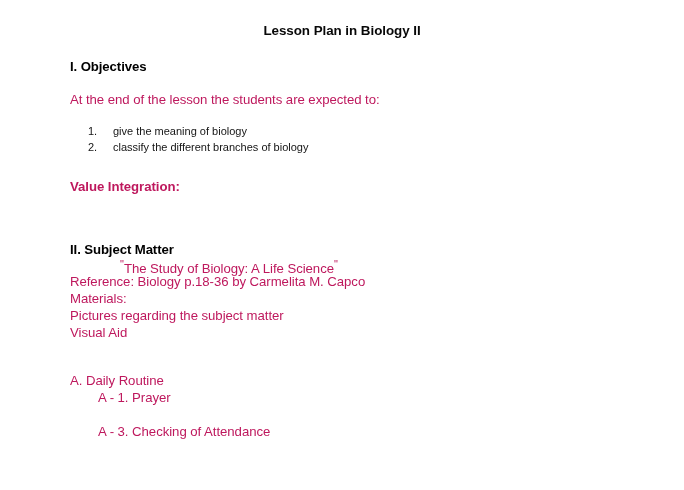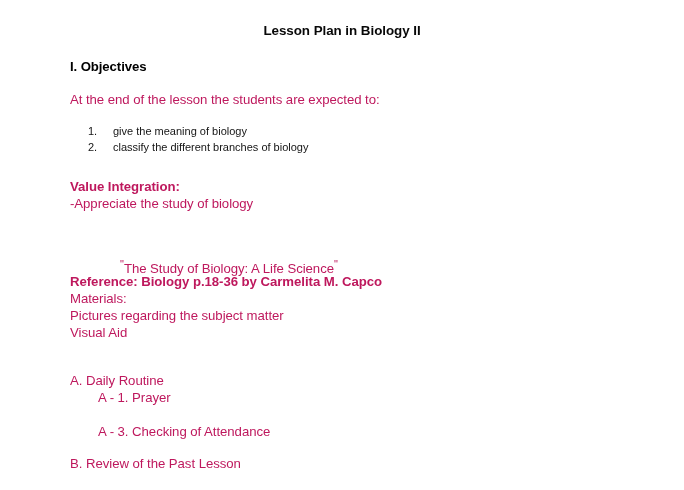--- a/index.html
+++ b/index.html
@@ -97,37 +97,36 @@
 
   <div class="ln m0" style="top:92px;">At the end of the lesson the students are expected to:</div>
 
   <ol class="numlist">
     <li><span class="num">1.</span><span>give the meaning of biology</span></li>
     <li><span class="num">2.</span><span>classify the different branches of biology</span></li>
   </ol>
 
   <div class="ln m0" style="top:179px;font-weight:bold;">Value Integration:</div>
 
-  <div class="ln m0" style="top:196px;">-Appreciate the study of biology</div>
 
 
+  <div class="ln bold m0" style="top:242px;">II. Subject Matter</div>
 
   <div class="ln" style="top:256px; left:120px;"><span class="qmark">"</span><span>The Study of Biology: A Life Science</span><span class="qmark">"</span></div>
 
-  <div class="ln m0" style="top:274px;font-weight:bold;">Reference: Biology p.18-36 by Carmelita M. Capco</div>
+  <div class="ln m0" style="top:274px;">Reference: Biology p.18-36 by Carmelita M. Capco</div>
 
   <div class="ln m0" style="top:291px;">Materials:</div>
 
   <div class="ln m0" style="top:308px;">Pictures regarding the subject matter</div>
 
   <div class="ln m0" style="top:325px;">Visual Aid</div>
 
 
   <div class="ln m0" style="top:373px;">A. Daily Routine</div>
 
   <div class="ln m1" style="top:390px;">A - 1. Prayer</div>
 
 
   <div class="ln m1" style="top:424px;">A - 3. Checking of Attendance</div>
 
-  <div class="ln m0" style="top:456px;">B. Review of the Past Lesson</div>
 
 </div>
 
 </body></html>

